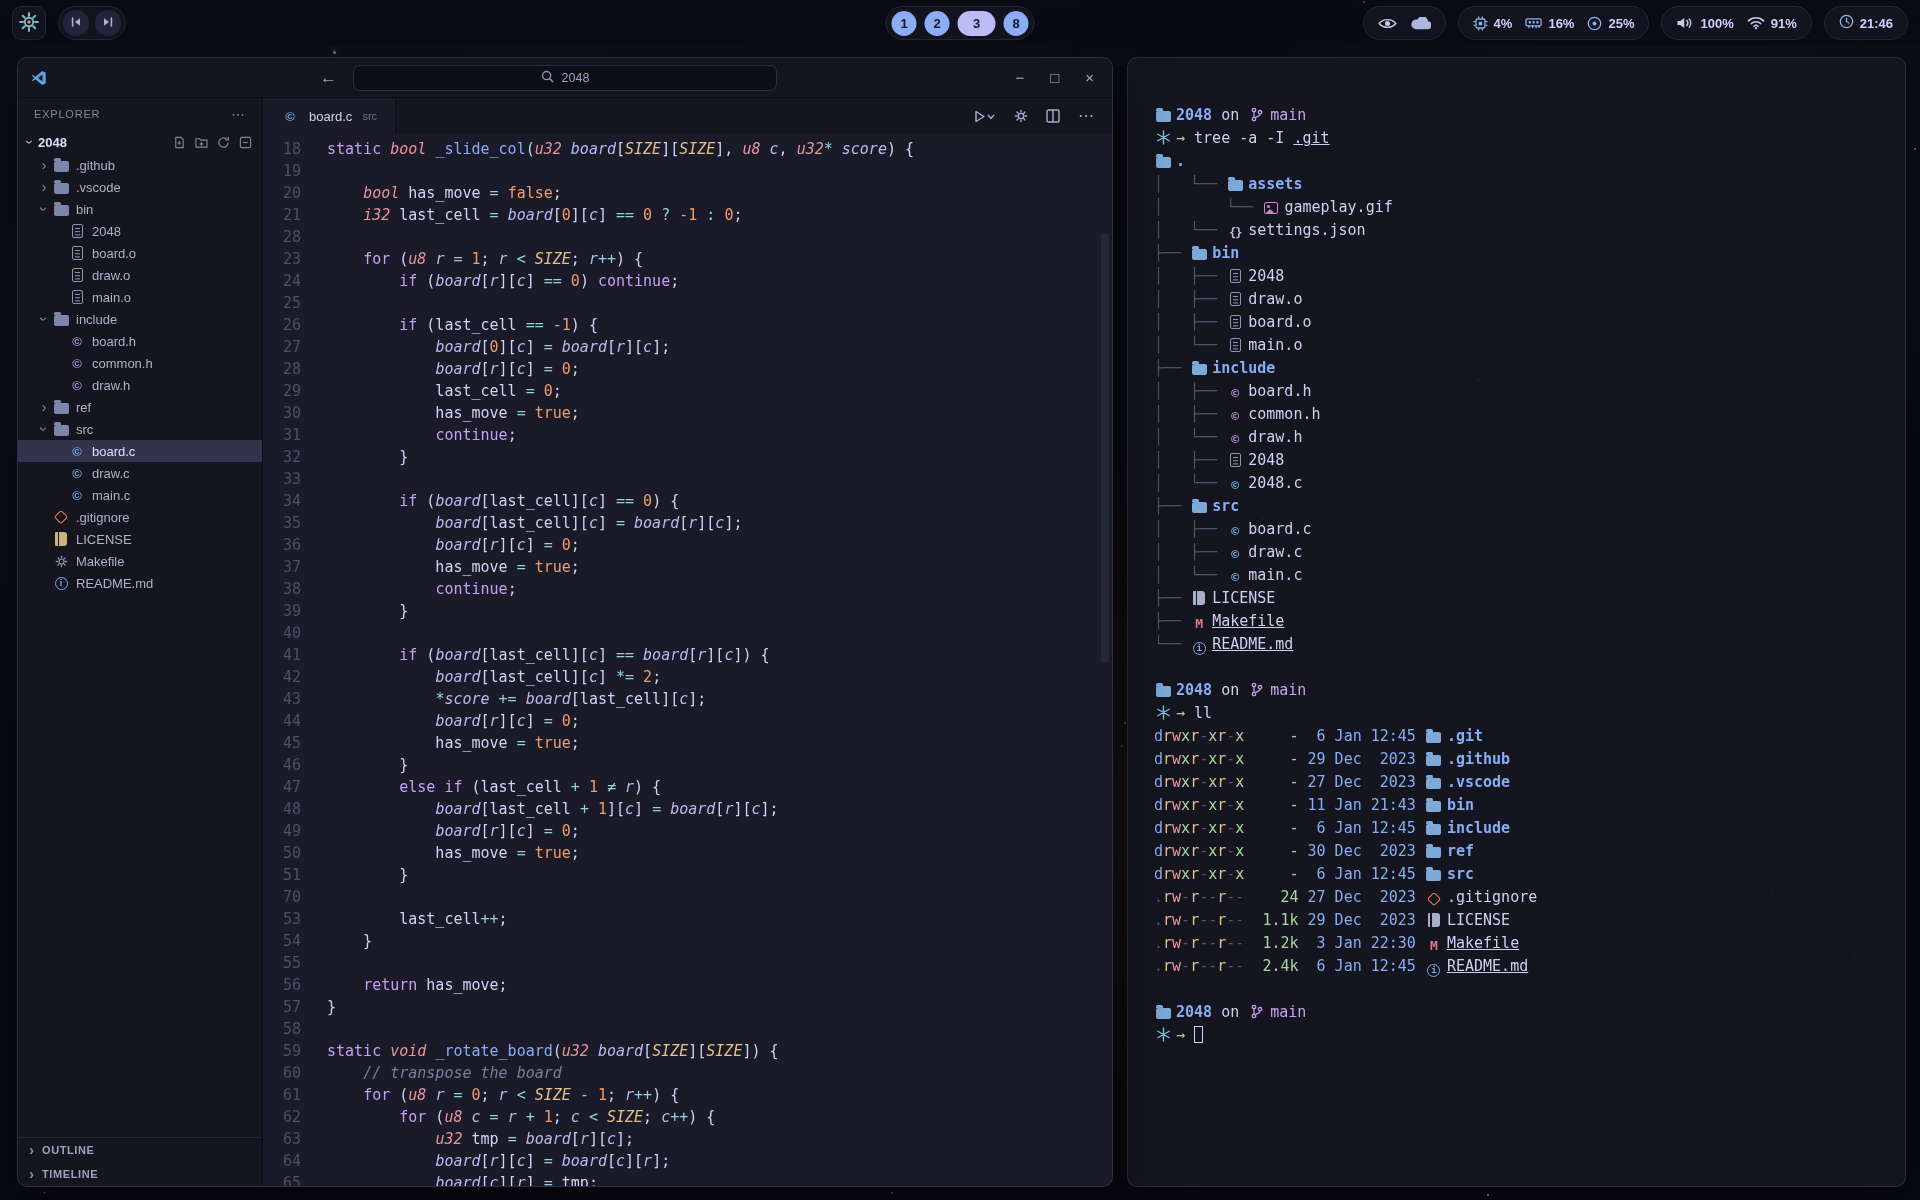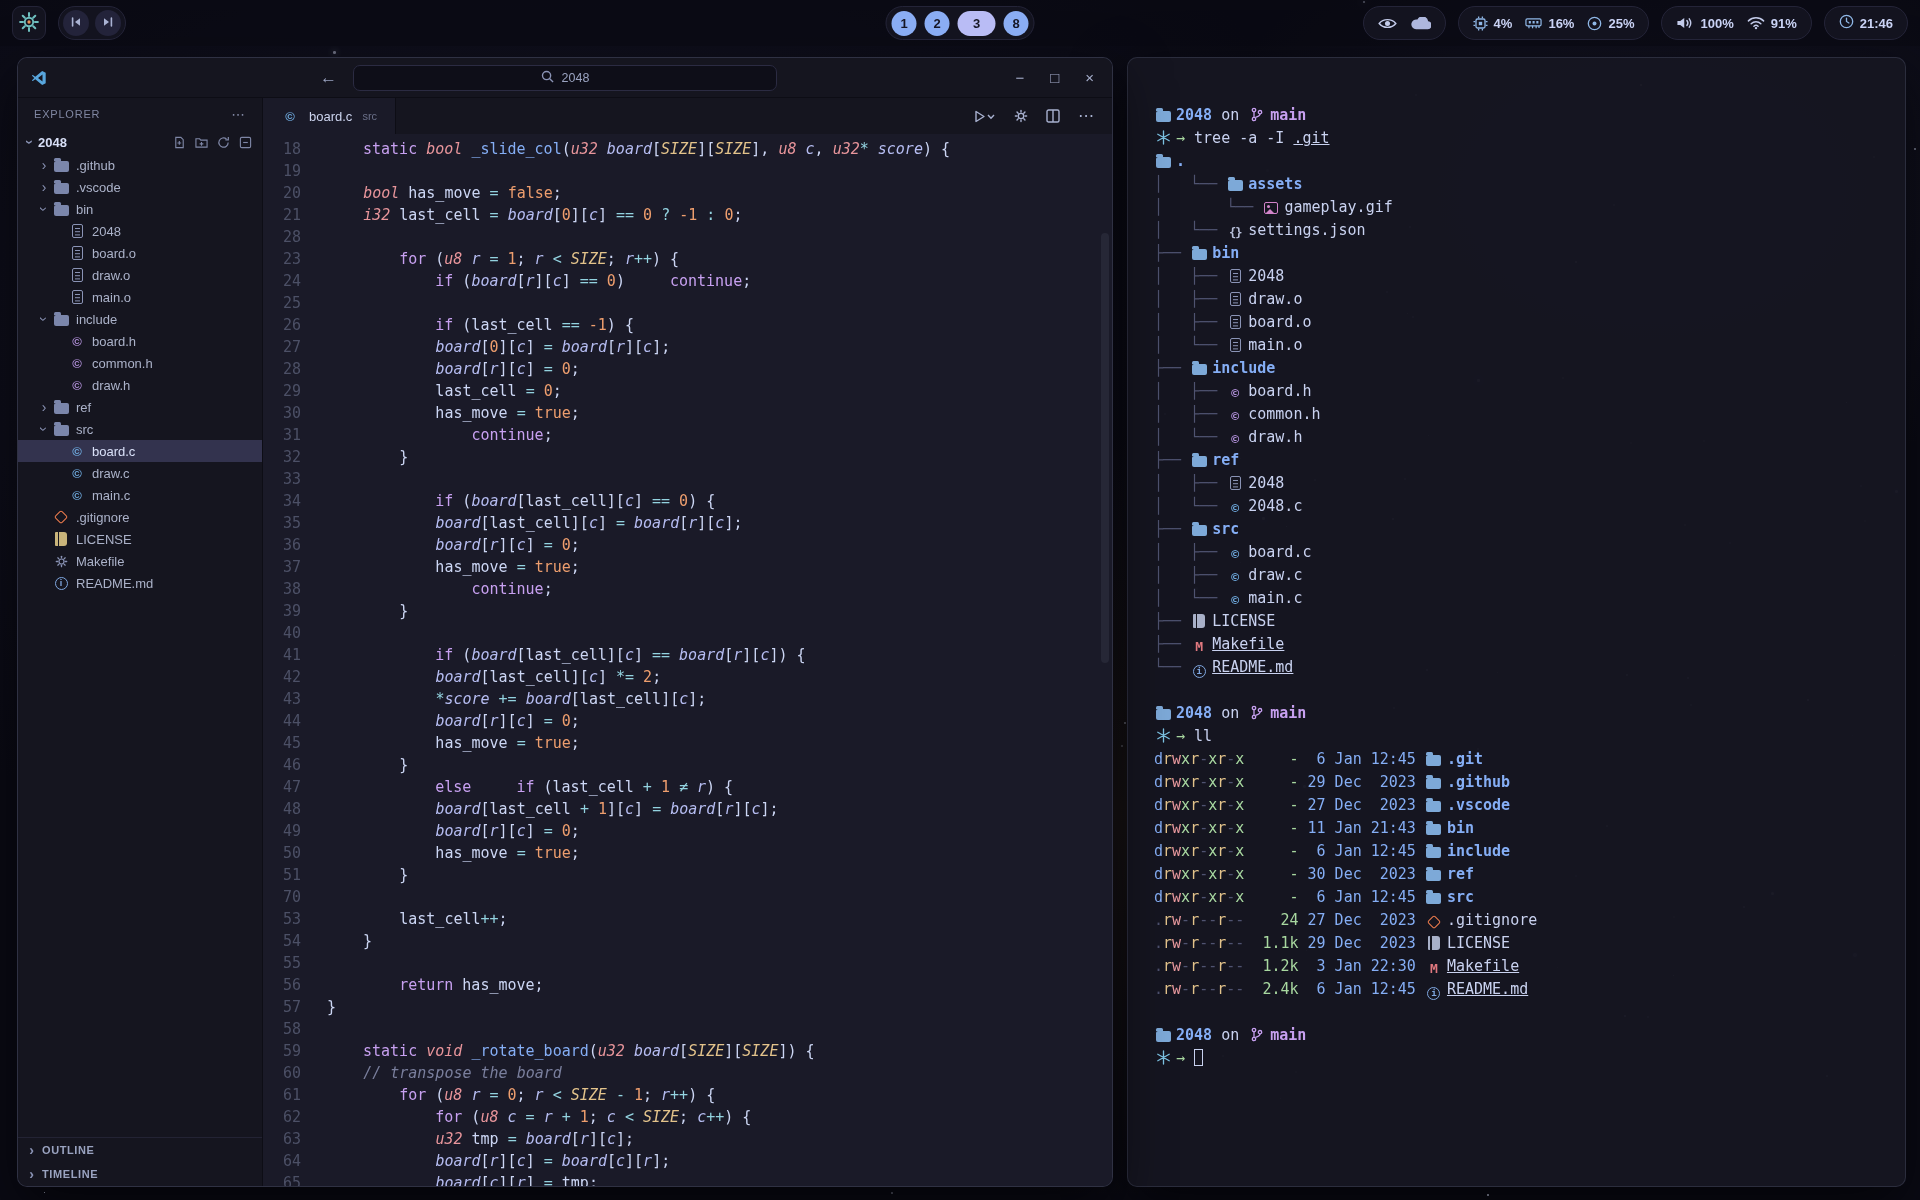--- a/index.html
+++ b/index.html
@@ -90,21 +90,21 @@
   .tab .hint { color:#6b7089; font-size:11px; margin-left:6px; }
   .tab-actions { margin-left:auto; display:flex; align-items:center; gap:18px; padding-right:18px; color:#a8b1d0; }
   .tab-actions > span { display:inline-flex; cursor:pointer; }
   .more-glyph { font-size:16px; line-height:1; color:#a8b1d0; font-style:normal; }
 
   .code { flex:1; padding-top:4px; overflow:hidden; position:relative;
     font-family:"DejaVu Sans Mono","Liberation Mono",monospace; font-size:15px; line-height:22px; }
   .cl { display:flex; white-space:pre; height:22px; }
   .cl .ln { flex:0 0 64px; text-align:right; padding-right:26px; color:#4c5066; }
   .x-t  { color:#ccd6f4; }
-  .x-kw { color:#c7a0f0;margin-left:36px; }
+  .x-kw { color:#c7a0f0; }
   .x-ty { color:#e8959b; font-style:italic; }
   .x-fn { color:#85aef5; }
   .x-pa { color:#b6bdf2; font-style:italic; }
   .x-mac{ color:#e3c38b; font-style:italic; }
   .x-num{ color:#ee9e6e; }
   .x-op { color:#93d3e0; }
   .x-com{ color:#7a7f9d; font-style:italic; }
   .scrollbar-thumb { position:absolute; right:3px; top:135px; width:8px; height:430px;
     background:rgba(205,210,235,.07); border-radius:4px; }
 
@@ -112,21 +112,21 @@
   #terminal-window { left:1127px; top:57px; width:779px; height:1130px;
     background:rgba(22,22,33,.97); z-index:2; }
   .term-body { padding:46px 26px 20px 26px; color:#c9d2f0;
     font-family:"DejaVu Sans Mono","Liberation Mono",monospace; font-size:15px; line-height:23px; }
   .tline { white-space:pre; min-height:23px; }
   .t-dim  { color:#4f5370; }
   .t-dir  { color:#85aef5; font-weight:bold; }
   .t-date { color:#85aef5; }
   .t-size { color:#a8d8a0; }
   .t-pd   { color:#85aef5; font-weight:bold; }
-  .t-pb   { color:#c7a0f0; font-weight:bold; }
+  .t-pb   { color:#c7a0f0; font-weight:normal; }
   .t-arrow{ color:#a8d8a0; }
   .t-cmd  { color:#c9d2f0; }
   .t-cmdu { color:#c9d2f0; text-decoration:underline; }
   .t-u    { color:#c9d2f0; text-decoration:underline; }
   .pc-d { color:#85aef5; } .pc-r { color:#e3c38b; } .pc-w { color:#ea9a9f; }
   .pc-x { color:#a8d8a0; } .pc-dash { color:#4f5370; } .pc-dot { color:#4f5370; }
   .cursor { display:inline-block; width:9px; height:17px; border:1.5px solid #c9d2f0; vertical-align:-3px; }
 
   
   .ticn-wrap { display:inline-flex; width:18px; justify-content:center; align-items:center;
@@ -869,21 +869,20 @@
       <div class="tline"><span class="t-dim">│   └── </span><span class="ticn-wrap"><span style="display:inline-flex"><span class="ic-txt ic-br">{}</span></span></span><span class="">settings.json</span></div>
       <div class="tline"><span class="t-dim">├── </span><span class="ticn-wrap"><span style="display:inline-flex"><span class="ic-folder"></span></span></span><span class="t-dir">bin</span></div>
       <div class="tline"><span class="t-dim">│   ├── </span><span class="ticn-wrap"><span style="display:inline-flex"><span class="ic-file"></span></span></span><span class="">2048</span></div>
       <div class="tline"><span class="t-dim">│   ├── </span><span class="ticn-wrap"><span style="display:inline-flex"><span class="ic-file"></span></span></span><span class="">draw.o</span></div>
       <div class="tline"><span class="t-dim">│   ├── </span><span class="ticn-wrap"><span style="display:inline-flex"><span class="ic-file"></span></span></span><span class="">board.o</span></div>
       <div class="tline"><span class="t-dim">│   └── </span><span class="ticn-wrap"><span style="display:inline-flex"><span class="ic-file"></span></span></span><span class="">main.o</span></div>
       <div class="tline"><span class="t-dim">├── </span><span class="ticn-wrap"><span style="display:inline-flex"><span class="ic-folder"></span></span></span><span class="t-dir">include</span></div>
       <div class="tline"><span class="t-dim">│   ├── </span><span class="ticn-wrap"><span style="display:inline-flex"><span class="ic-txt ic-h">©</span></span></span><span class="">board.h</span></div>
       <div class="tline"><span class="t-dim">│   ├── </span><span class="ticn-wrap"><span style="display:inline-flex"><span class="ic-txt ic-h">©</span></span></span><span class="">common.h</span></div>
       <div class="tline"><span class="t-dim">│   └── </span><span class="ticn-wrap"><span style="display:inline-flex"><span class="ic-txt ic-h">©</span></span></span><span class="">draw.h</span></div>
-      <div class="tline"><span class="t-dim">├── </span><span class="ticn-wrap"><span style="display:inline-flex"><span class="ic-folder"></span></span></span><span class="t-dir">ref</span></div>
       <div class="tline"><span class="t-dim">│   ├── </span><span class="ticn-wrap"><span style="display:inline-flex"><span class="ic-file"></span></span></span><span class="">2048</span></div>
       <div class="tline"><span class="t-dim">│   └── </span><span class="ticn-wrap"><span style="display:inline-flex"><span class="ic-txt ic-c">©</span></span></span><span class="">2048.c</span></div>
       <div class="tline"><span class="t-dim">├── </span><span class="ticn-wrap"><span style="display:inline-flex"><span class="ic-folder"></span></span></span><span class="t-dir">src</span></div>
       <div class="tline"><span class="t-dim">│   ├── </span><span class="ticn-wrap"><span style="display:inline-flex"><span class="ic-txt ic-c">©</span></span></span><span class="">board.c</span></div>
       <div class="tline"><span class="t-dim">│   ├── </span><span class="ticn-wrap"><span style="display:inline-flex"><span class="ic-txt ic-c">©</span></span></span><span class="">draw.c</span></div>
       <div class="tline"><span class="t-dim">│   └── </span><span class="ticn-wrap"><span style="display:inline-flex"><span class="ic-txt ic-c">©</span></span></span><span class="">main.c</span></div>
       <div class="tline"><span class="t-dim">├── </span><span class="ticn-wrap"><span style="display:inline-flex"><span class="ic-book"></span></span></span><span class="">LICENSE</span></div>
       <div class="tline"><span class="t-dim">├── </span><span class="ticn-wrap"><span style="display:inline-flex"><span class="ic-txt ic-m">M</span></span></span><span class="t-u">Makefile</span></div>
       <div class="tline"><span class="t-dim">└── </span><span class="ticn-wrap"><span style="display:inline-flex"><span class="ic-info">i</span></span></span><span class="t-u">README.md</span></div>
       <div class="tline"></div>

